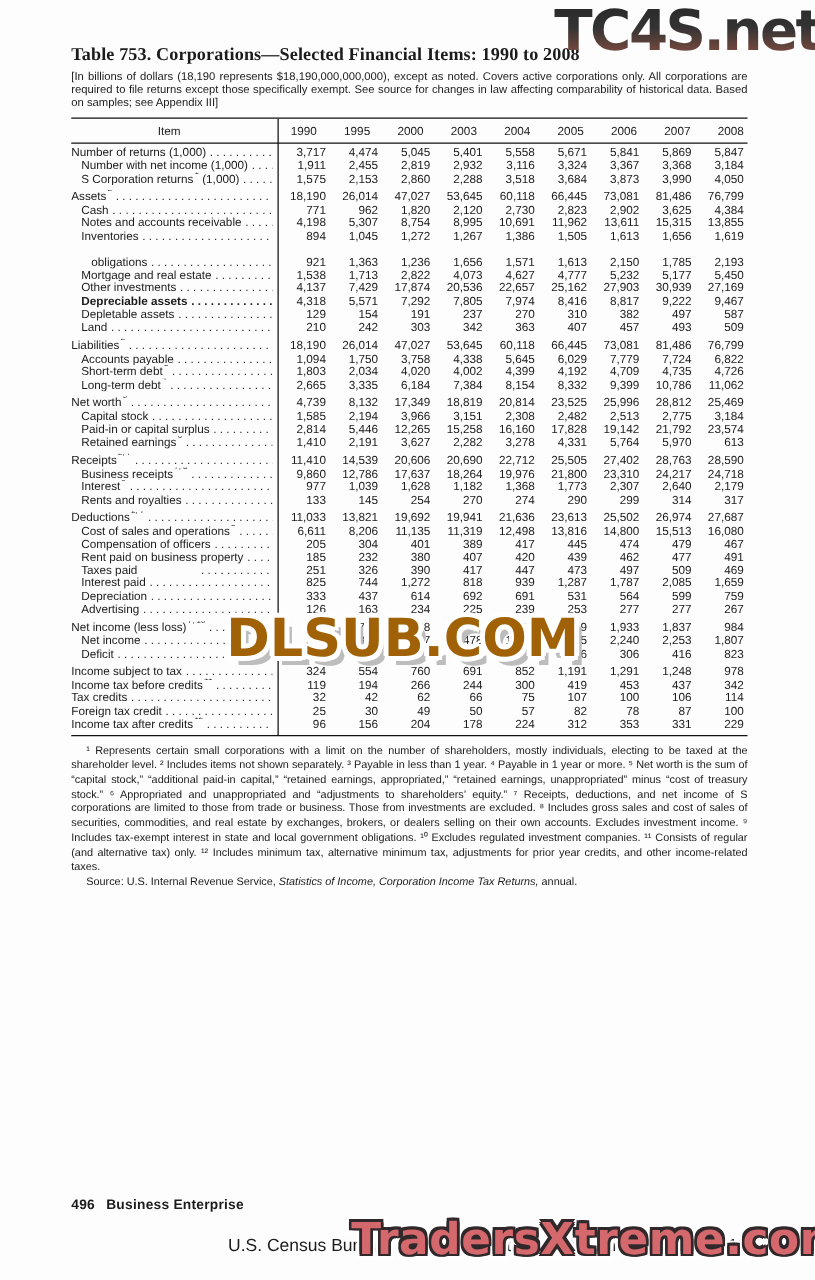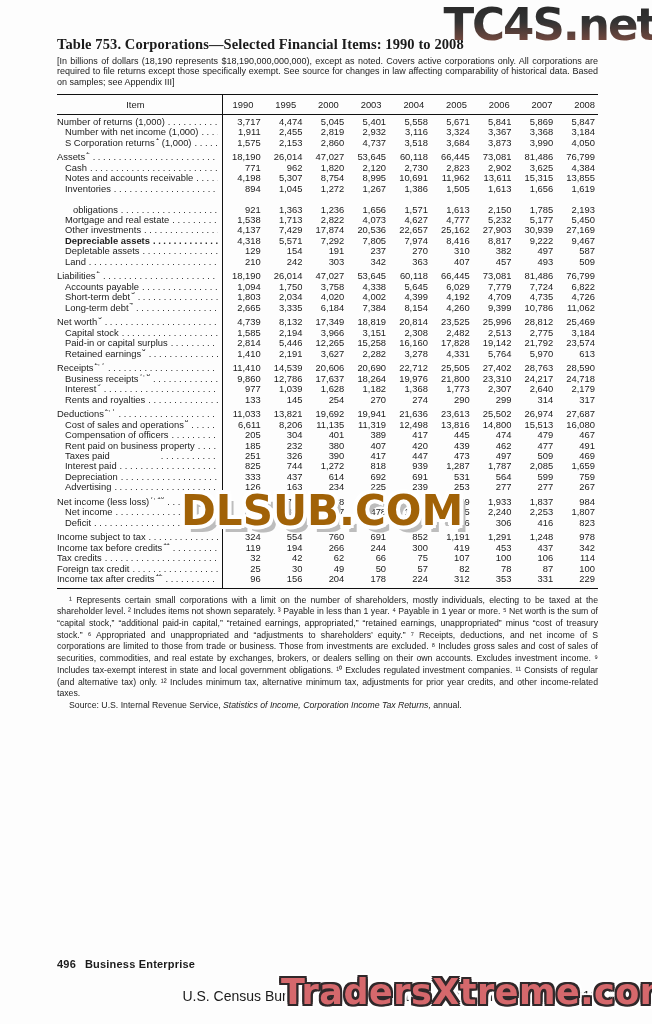--- a/index.html
+++ b/index.html
@@ -131,21 +131,21 @@
           <div class="row">
             <div class="cell-label" style="padding-left: 8px;">
               <span class="lbl">S Corporation returns</span>
               <sup>1</sup>
               <span class="lbl">&nbsp;(1,000)</span>
               <span class="leader"></span>
             </div>
             <div class="cell-val">1,575</div>
             <div class="cell-val">2,153</div>
             <div class="cell-val">2,860</div>
-            <div class="cell-val">4,737</div>
+            <div class="cell-val">2,288</div>
             <div class="cell-val">3,518</div>
             <div class="cell-val">3,684</div>
             <div class="cell-val">3,873</div>
             <div class="cell-val">3,990</div>
             <div class="cell-val">4,050</div>
           </div>
           <div class="row group-start">
             <div class="cell-label" style="padding-left: 0px;">
               <span class="lbl">Assets</span>
               <sup>2</sup>
@@ -352,21 +352,21 @@
             <div class="cell-label" style="padding-left: 8px;">
               <span class="lbl">Long-term debt</span>
               <sup>4</sup>
               <span class="leader"></span>
             </div>
             <div class="cell-val">2,665</div>
             <div class="cell-val">3,335</div>
             <div class="cell-val">6,184</div>
             <div class="cell-val">7,384</div>
             <div class="cell-val">8,154</div>
-            <div class="cell-val">4,260</div>
+            <div class="cell-val">8,332</div>
             <div class="cell-val">9,399</div>
             <div class="cell-val">10,786</div>
             <div class="cell-val">11,062</div>
           </div>
           <div class="row group-start">
             <div class="cell-label" style="padding-left: 0px;">
               <span class="lbl">Net worth</span>
               <sup>5</sup>
               <span class="leader"></span>
             </div>

